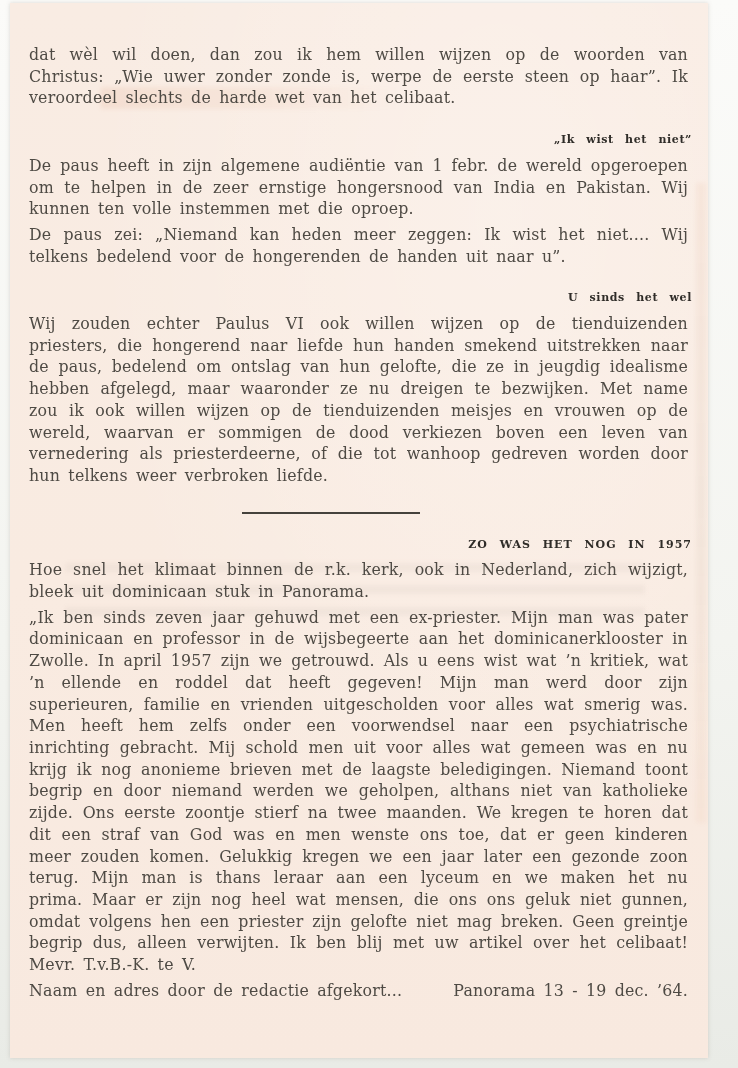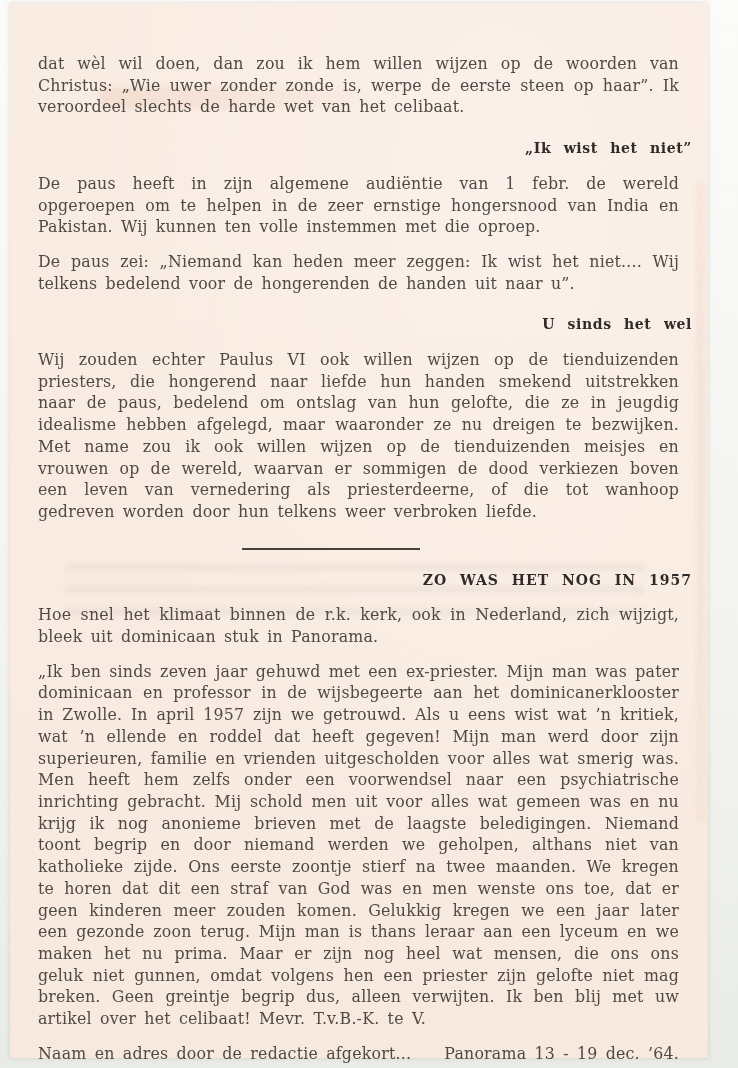--- a/index.html
+++ b/index.html
@@ -31,32 +31,32 @@
   .content {
     position: relative;
     padding: 37px 16px 0 15px;
     color: #4e4a44;
     font-size: 15.8px;
     line-height: 21.7px;
     letter-spacing: 0.2px;
     word-spacing: 3px;
   }
   p.body-par {
-    margin: 13px;
+    margin: 4px;
     text-align: justify;
     text-justify: inter-word;
   }
   .heading {
     margin: 20px 0 0 0;
     text-align: right;
     font-weight: bold;
     color: #2f2c28;
     letter-spacing: 0.6px;
     word-spacing: 7px;
-    font-size: 14px;
+    font-size: 11px;
   }
   .heading.caps {
     letter-spacing: 1px;
   }
   .divider {
     margin: 25px 0 0 217px;
     width: 178px;
     height: 0;
     border-top: 2px solid #45423c;
   }

